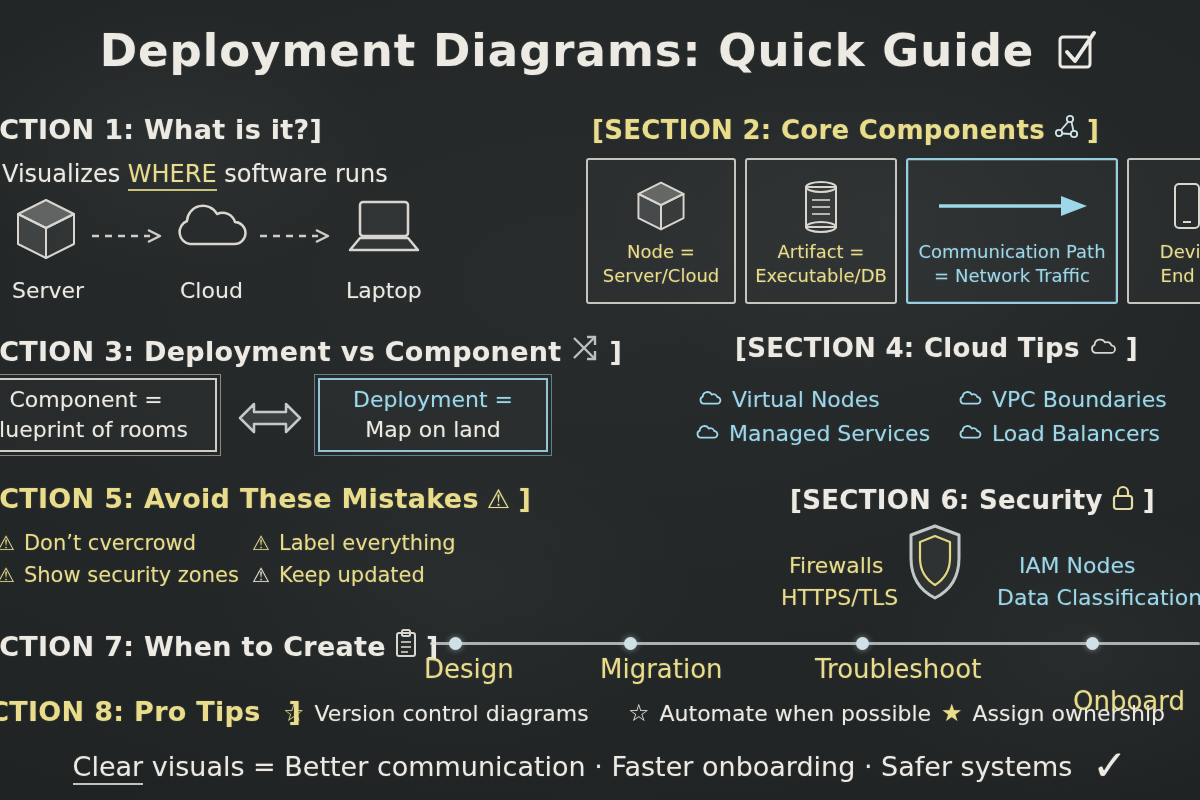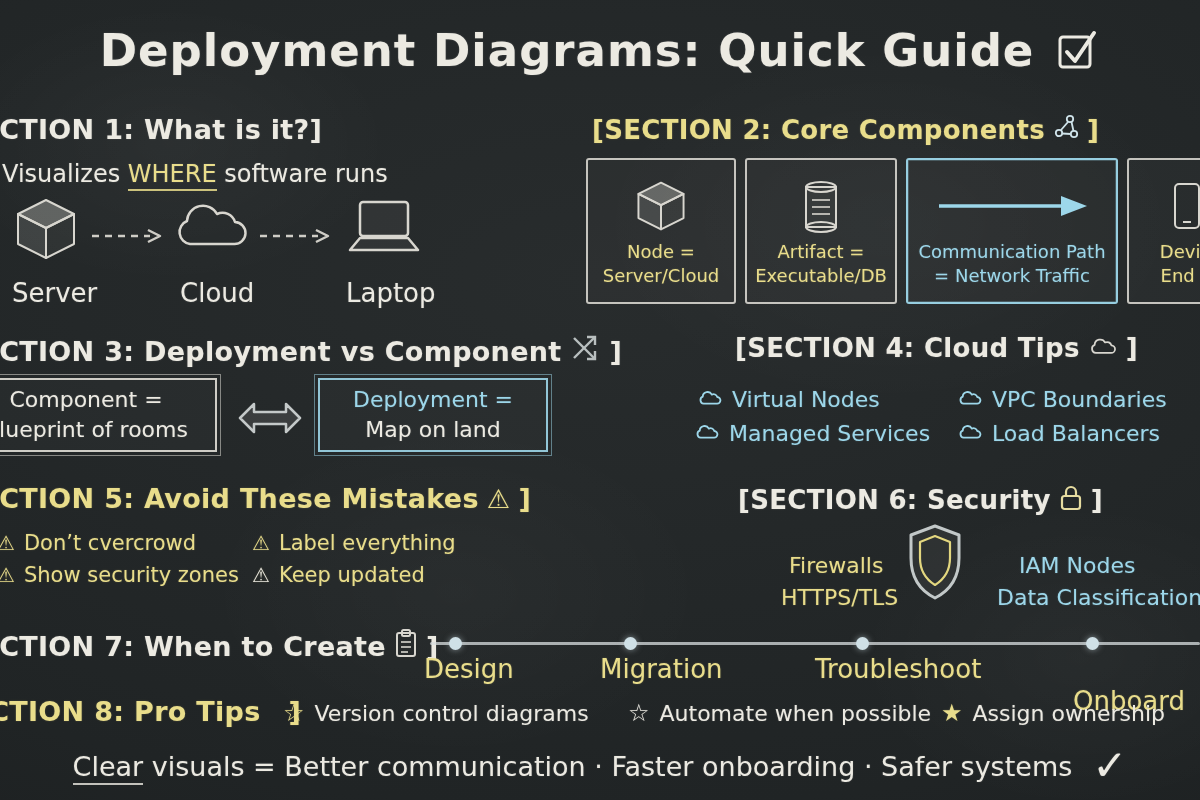--- a/index.html
+++ b/index.html
@@ -30,21 +30,21 @@
   .title-row{ position:absolute; top:24px; left:0; width:1200px;
     display:flex; align-items:center; justify-content:center; gap:22px; }
   .title{ font-size:45px; font-weight:bold; letter-spacing:1px; white-space:nowrap;text-align:right; }
 
   .sec-header{ position:absolute; display:flex; align-items:center; gap:8px;
     font-size:27px; font-weight:bold; letter-spacing:.3px; white-space:nowrap; }
   .sec-header svg{ flex:0 0 auto; }
 
   .s1-sub{ font-size:24px; }
   .hl-underline{ color:var(--yellow); border-bottom:2px solid rgba(233,221,139,.85); padding-bottom:1px; }
-  .flow-label{ font-size:26px; }
+  .flow-label{ font-size:22px; }
 
   .card{ position:absolute; top:158px; height:146px;
     border:2px solid rgba(236,234,226,.8); border-radius:3px;
     background:rgba(255,255,255,.025);
     display:flex; flex-direction:column; align-items:center; padding-top:12px; }
   .card.cyan-border{ border-color:rgba(157,215,234,.95); box-shadow:inset 0 0 0 1px rgba(157,215,234,.25); }
   .card-icon{ height:68px; display:flex; align-items:center; justify-content:center; }
   .card-line{ font-size:18px; line-height:1.35; white-space:nowrap; }
 
   .chalk-box{ position:absolute; display:flex; flex-direction:column; align-items:center; justify-content:center;
@@ -278,21 +278,21 @@
   </div>
   <div class="warn-item yellow" style="left:-3px; top:563px;">
     <span class="warn-glyph yellow">⚠</span>
     <span>Show security zones</span>
   </div>
   <div class="warn-item yellow" style="left:252px; top:563px;">
     <span class="warn-glyph white">⚠</span>
     <span>Keep updated</span>
   </div>
 
-  <div class="sec-header white" style="left:738px; top:483px; font-size:26px;">
+  <div class="sec-header white" style="left:790px; top:483px; font-size:26px;">
     <span>[SECTION 6: Security</span>
     <span>
       <svg width="24" height="28" viewBox="0 0 24 28">
         <rect x="3" y="13" width="18" height="13" rx="2.5" fill="none" stroke="#e6dca0" stroke-width="2.2"></rect>
         <path d="M7 13 V9 a5 5 0 0 1 10 0 v4" fill="none" stroke="#e6dca0" stroke-width="2.2"></path>
       </svg>
     </span>
     <span>]</span>
   </div>
 

